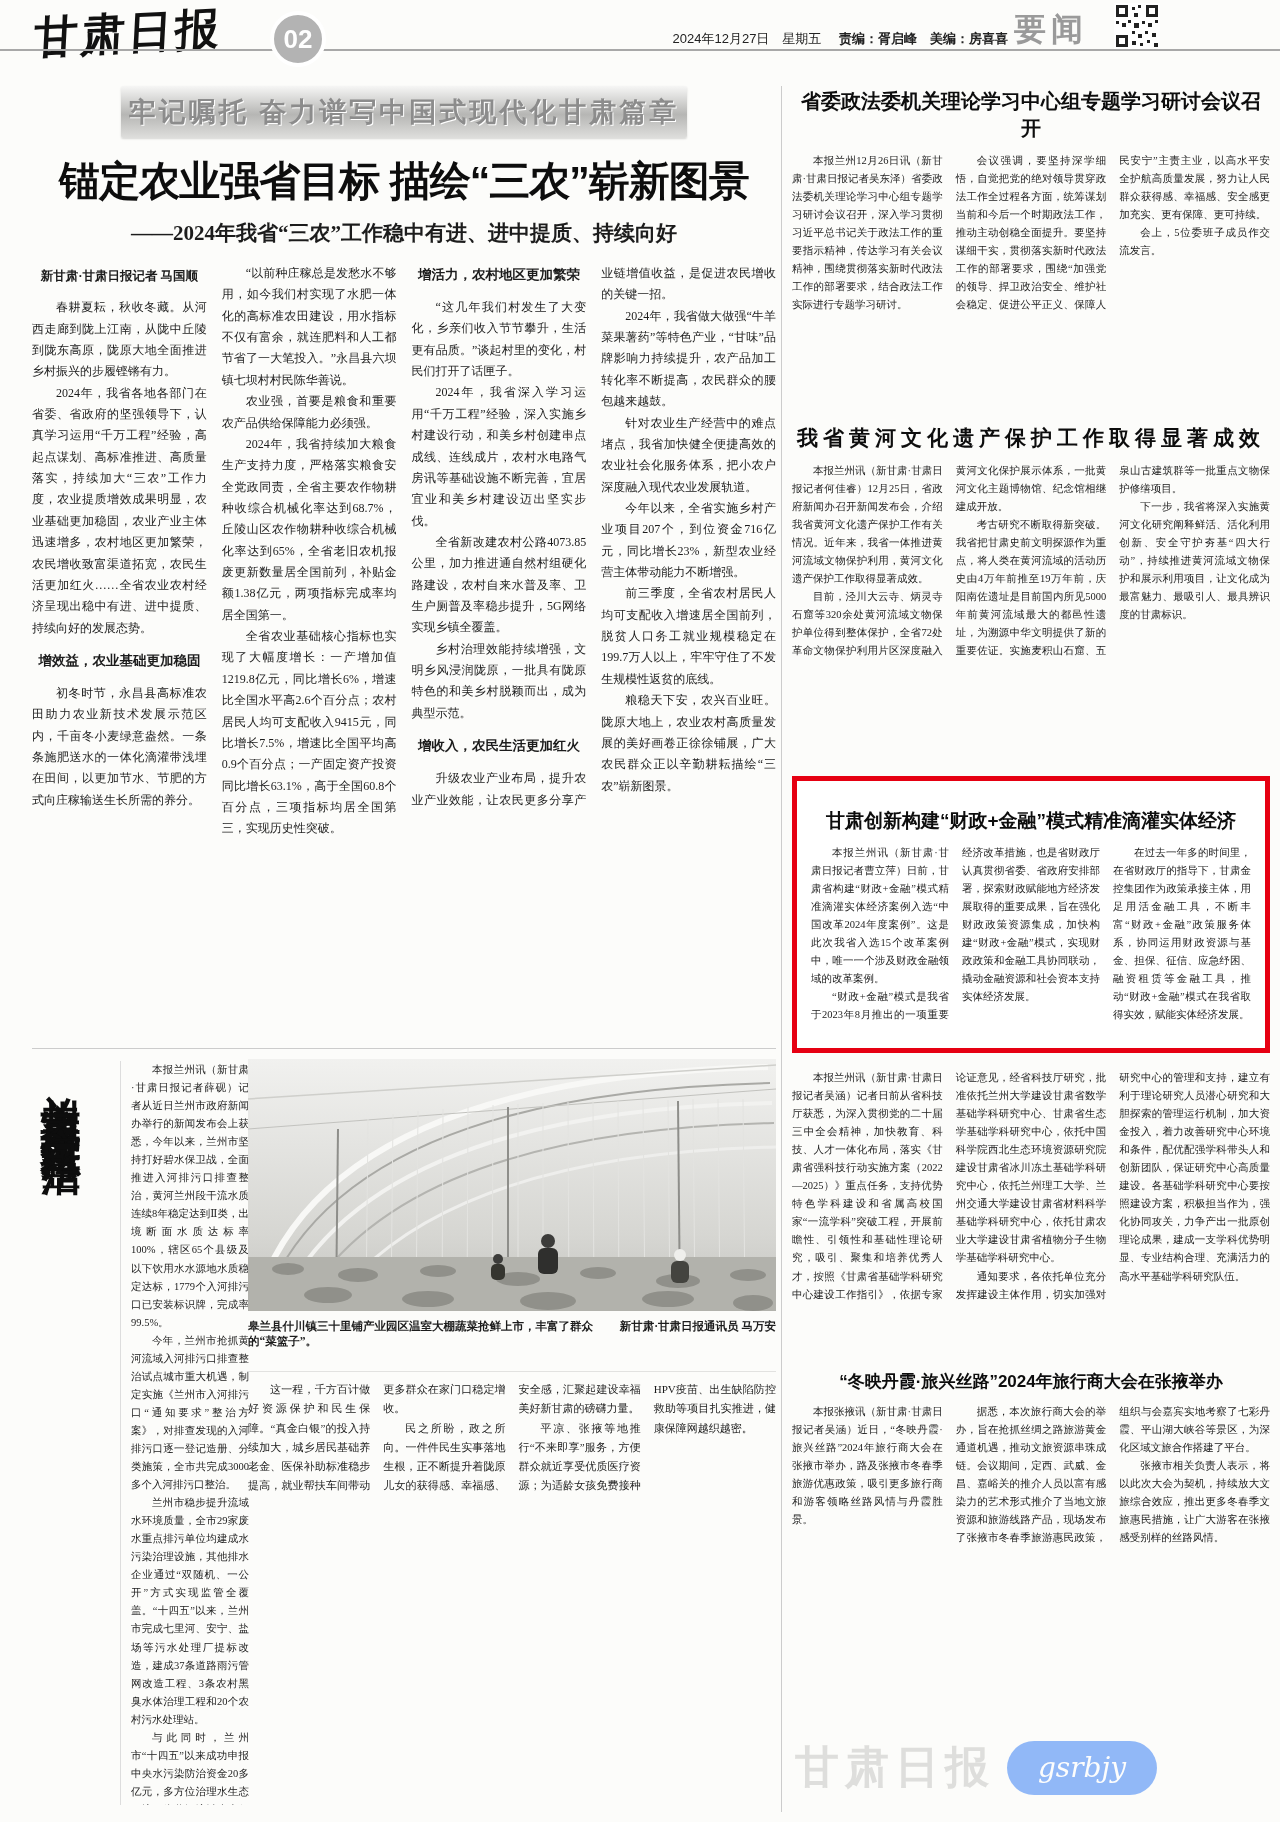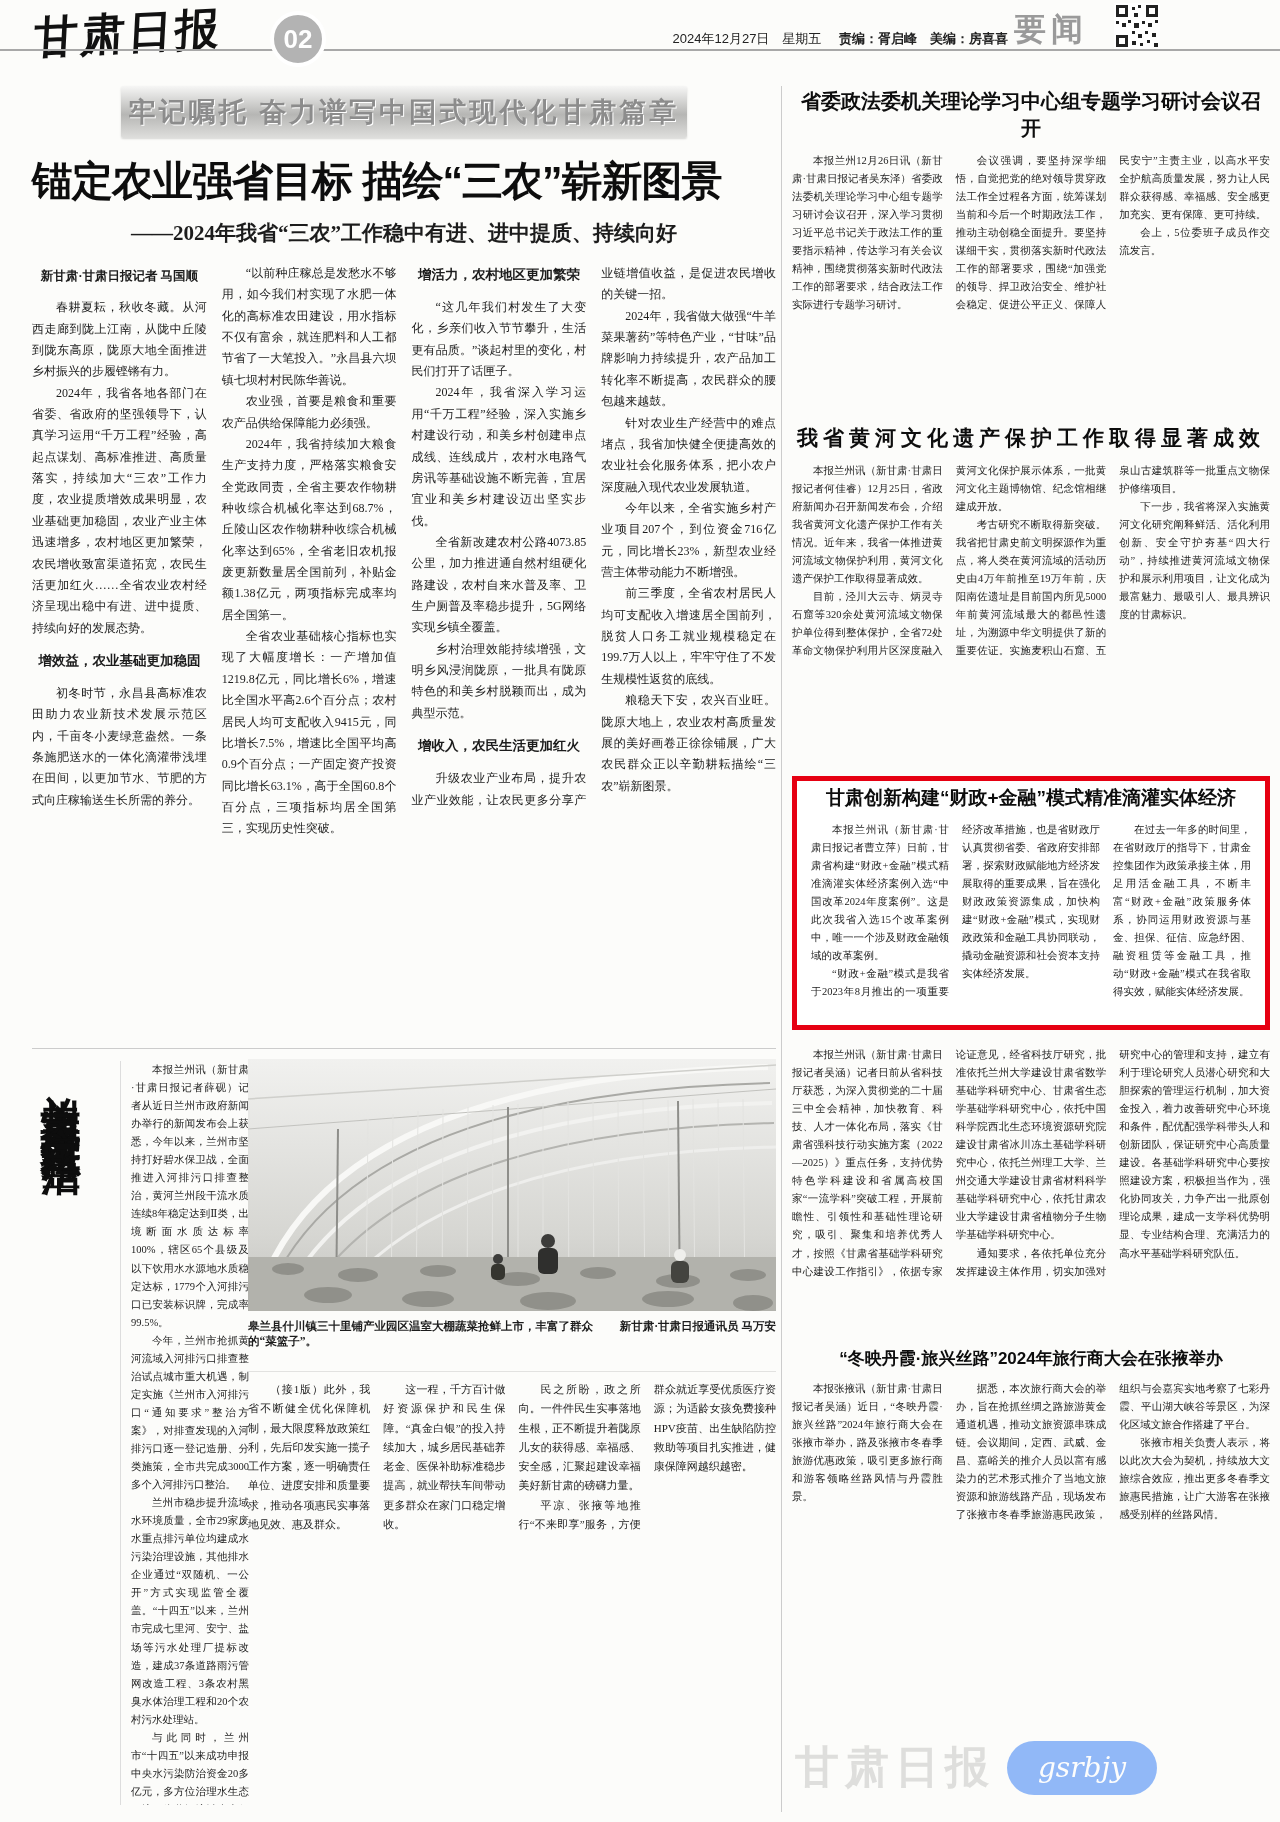--- a/index.html
+++ b/index.html
@@ -19,21 +19,21 @@
       letter-spacing:5px;font-family:"Liberation Sans",sans-serif;}
   .qr{position:absolute;right:120px;top:3px;width:46px;height:46px;}
 
   
   .lead-block{position:absolute;left:32px;top:86px;width:744px;}
   .banner{margin:0 auto;width:566px;height:52px;border-radius:2px;
       background:linear-gradient(180deg,#f6f6f5 0%,#b6b6b4 55%,#dededc 100%);
       display:flex;align-items:center;justify-content:center;box-shadow:0 1px 2px rgba(0,0,0,.15);}
   .banner span{font-size:27px;font-weight:900;color:#8c8c8c;letter-spacing:3px;
       font-family:"Liberation Sans",sans-serif;text-shadow:1px 1px 0 #ffffff;}
-  .lead-headline{margin-top:16px;text-align:left;font-size:41px;font-weight:900;letter-spacing:-1px;
+  .lead-headline{margin-top:16px;text-align:center;font-size:41px;font-weight:900;letter-spacing:-1px;
       font-family:"Liberation Sans","DejaVu Sans",sans-serif;color:#0d0d0d;}
   .lead-subhead{margin-top:10px;text-align:center;font-size:21px;font-weight:600;}
   .lead-body{margin-top:16px;height:700px;column-count:4;column-gap:15px;
       font-size:12px;line-height:1.78;text-align:justify;overflow:hidden;}
   .lead-body p{margin:0;text-indent:2em;}
   .byline{text-align:center;font-weight:bold;font-size:12.5px;margin:2px 0 10px;text-indent:0;}
   .col-subhead{text-align:center;font-weight:bold;font-size:13.5px;margin:10px 0;
       font-family:"Liberation Sans",sans-serif;}
 
   
@@ -41,21 +41,21 @@
   .right-col{position:absolute;left:792px;top:88px;width:478px;}
   .r-headline{text-align:center;font-weight:900;font-family:"Liberation Sans","DejaVu Sans",sans-serif;color:#0d0d0d;}
   .hl-a1{font-size:20px;}
   .hl-a2{font-size:21px;letter-spacing:5px;margin-top:14px;}
   .hl-a3{font-size:23px;margin-top:4px;}
   .hl-a4{font-size:17px;margin-top:6px;}
   .r-body{margin-top:10px;column-count:3;column-gap:13px;font-size:10.5px;line-height:1.72;
       text-align:justify;overflow:hidden;}
   .r-body p{margin:0;text-indent:2em;}
   .h260{height:258px;} .h300{height:300px;} .h195{height:192px;} .h295{height:295px;} .h360{height:360px;}
-  .red-box{border:5px solid #e60012;padding:4px 14px 12px;margin:14px 0 16px;background:#fff;}
+  .red-box{border:5px solid #e60012;padding:27px 14px 12px;margin:14px 0 16px;background:#fff;}
   .red-box .r-headline{font-size:19px;}
 
   
   .bottom-block{position:absolute;left:32px;top:1048px;width:744px;height:764px;border-top:1px solid #ccc;padding-top:8px;box-sizing:border-box;}
   .v-headline{position:absolute;left:2px;top:14px;writing-mode:vertical-rl;font-size:40px;font-weight:900;
       letter-spacing:4px;font-family:"Liberation Sans","DejaVu Sans",sans-serif;height:740px;color:#0d0d0d;}
   .lz-col{position:absolute;left:88px;top:12px;width:118px;height:744px;font-size:10.5px;line-height:1.72;
       text-align:justify;overflow:hidden;border-left:1px solid #ddd;padding-left:10px;}
   .lz-col p{margin:0;text-indent:2em;}
   .photo{position:absolute;left:216px;top:10px;width:528px;height:252px;background:#dcdcda;}
@@ -268,21 +268,20 @@
         </g>
       </svg>
     </div>
 
     <div class="photo-caption">
       <span>皋兰县什川镇三十里铺产业园区温室大棚蔬菜抢鲜上市，丰富了群众的“菜篮子”。</span>
       <span class="credit">新甘肃·甘肃日报通讯员 马万安</span>
     </div>
 
     <div class="cont-cols">
-        <p>（接1版）此外，我省不断健全优化保障机制，最大限度释放政策红利，先后印发实施一揽子工作方案，逐一明确责任单位、进度安排和质量要求，推动各项惠民实事落地见效、惠及群众。</p>
         <p>这一程，千方百计做好资源保护和民生保障。“真金白银”的投入持续加大，城乡居民基础养老金、医保补助标准稳步提高，就业帮扶车间带动更多群众在家门口稳定增收。</p>
         <p>民之所盼，政之所向。一件件民生实事落地生根，正不断提升着陇原儿女的获得感、幸福感、安全感，汇聚起建设幸福美好新甘肃的磅礴力量。</p>
         <p>平凉、张掖等地推行“不来即享”服务，方便群众就近享受优质医疗资源；为适龄女孩免费接种HPV疫苗、出生缺陷防控救助等项目扎实推进，健康保障网越织越密。</p>
       </div>
   </div>
 
   <div class="watermark">
     <span class="wm-cn">甘肃日报</span>
     <span class="wm-badge">gsrbjy</span>
   </div>

